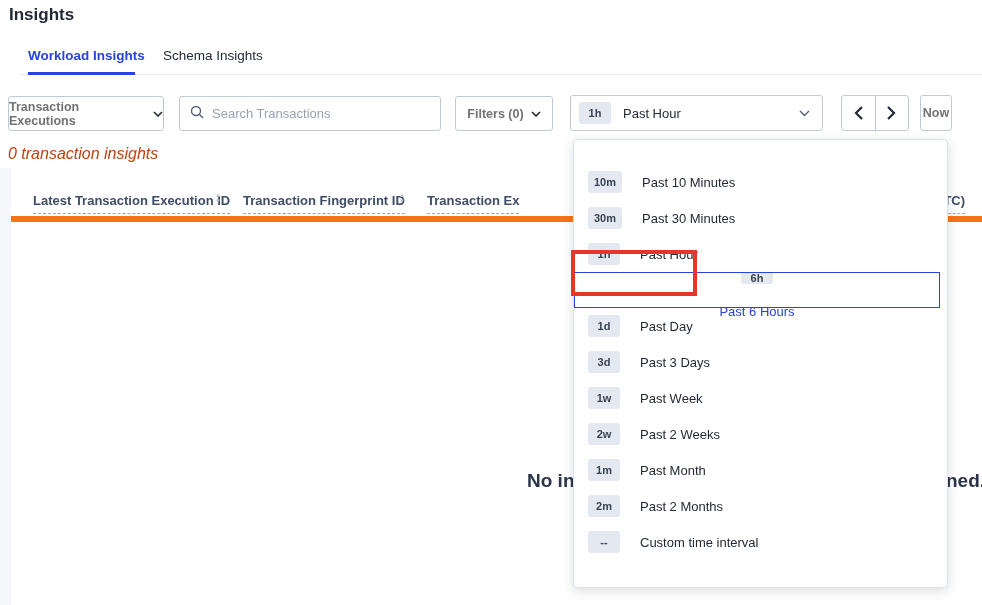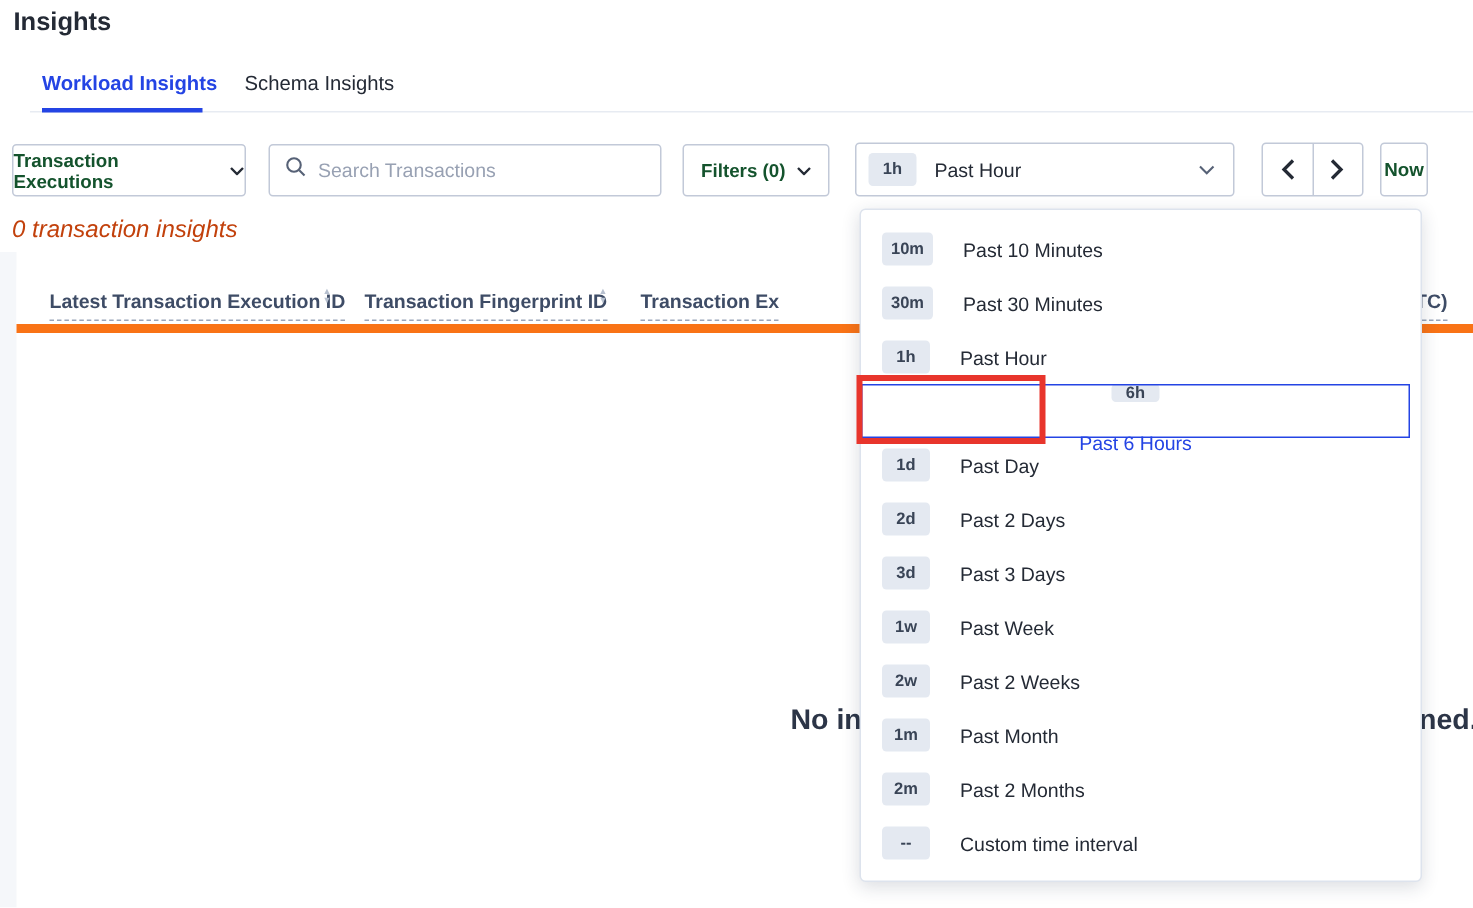--- a/index.html
+++ b/index.html
@@ -17,21 +17,21 @@
   .tab { position:absolute; top:4px; font-size:13.5px; cursor:pointer; }
   .tab-active { left:8px; color:#2444e4; font-weight:bold; }
   .tab-inactive { left:143px; color:#242a35; }
   .tab-underline { position:absolute; left:8px; top:28px; width:107px; height:3px; background:#2444e4; }
 
   
   .btn {
     position:absolute; top:96px; height:35px; background:#fff;
     border:1px solid #c2c9d8; border-radius:3px;
     display:flex; align-items:center; justify-content:center;
-    font-size:12.5px; font-weight:bold; color:#14532d; cursor:pointer; gap:7px;
+    font-size:12.5px; font-weight:bold; color:#737373; cursor:pointer; gap:7px;
   }
   .type-select { left:8px; width:156px; }
   .filters-btn { left:455px; width:98px; }
 
   .search-box {
     position:absolute; left:179px; top:96px; width:262px; height:35px;
     border:1px solid #c2c9d8; border-radius:3px; background:#fff;
     display:flex; align-items:center; padding:16px 10px; gap:8px;
   }
   .search-box input {
@@ -87,21 +87,21 @@
 
   
   .empty-frag { position:absolute; top:470px; font-size:19px; font-weight:bold; color:#2c3547; white-space:nowrap; }
   .empty-left { left:527px; }
   .empty-right { left:946px; }
 
   
   .dropdown {
     position:absolute; left:573px; top:139px; width:375px; height:449px;
     background:#fff; border:1px solid #dde3ed; border-radius:4px;
-    box-shadow:0 3px 12px rgba(34,46,70,0.16); z-index:20; padding-top:8px;
+    box-shadow:0 3px 12px rgba(34,46,70,0.16); z-index:20; padding-top:24px;
   }
   .dd-item {
     height:36px; display:flex; align-items:center; gap:20px;
     padding:0 14px; cursor:pointer; font-size:13px; color:#242a35;
   }
   .dd-item.selected { outline:1px solid #2444e4; outline-offset:-1px; margin-right:7px;flex-direction:column; }
   .dd-item.selected .dd-label { color:#2444e4; }
 
   
   .red-box {
@@ -221,24 +221,20 @@
     </div>
       <div class="dd-item selected">
       <span class="badge dd-badge">6h</span>
       <span class="dd-label">Past 6 Hours</span>
     </div>
       <div class="dd-item">
       <span class="badge dd-badge">1d</span>
       <span class="dd-label">Past Day</span>
     </div>
       <div class="dd-item">
-      <span class="badge dd-badge">2d</span>
-      <span class="dd-label">Past 2 Days</span>
-    </div>
-      <div class="dd-item">
       <span class="badge dd-badge">3d</span>
       <span class="dd-label">Past 3 Days</span>
     </div>
       <div class="dd-item">
       <span class="badge dd-badge">1w</span>
       <span class="dd-label">Past Week</span>
     </div>
       <div class="dd-item">
       <span class="badge dd-badge">2w</span>
       <span class="dd-label">Past 2 Weeks</span>

